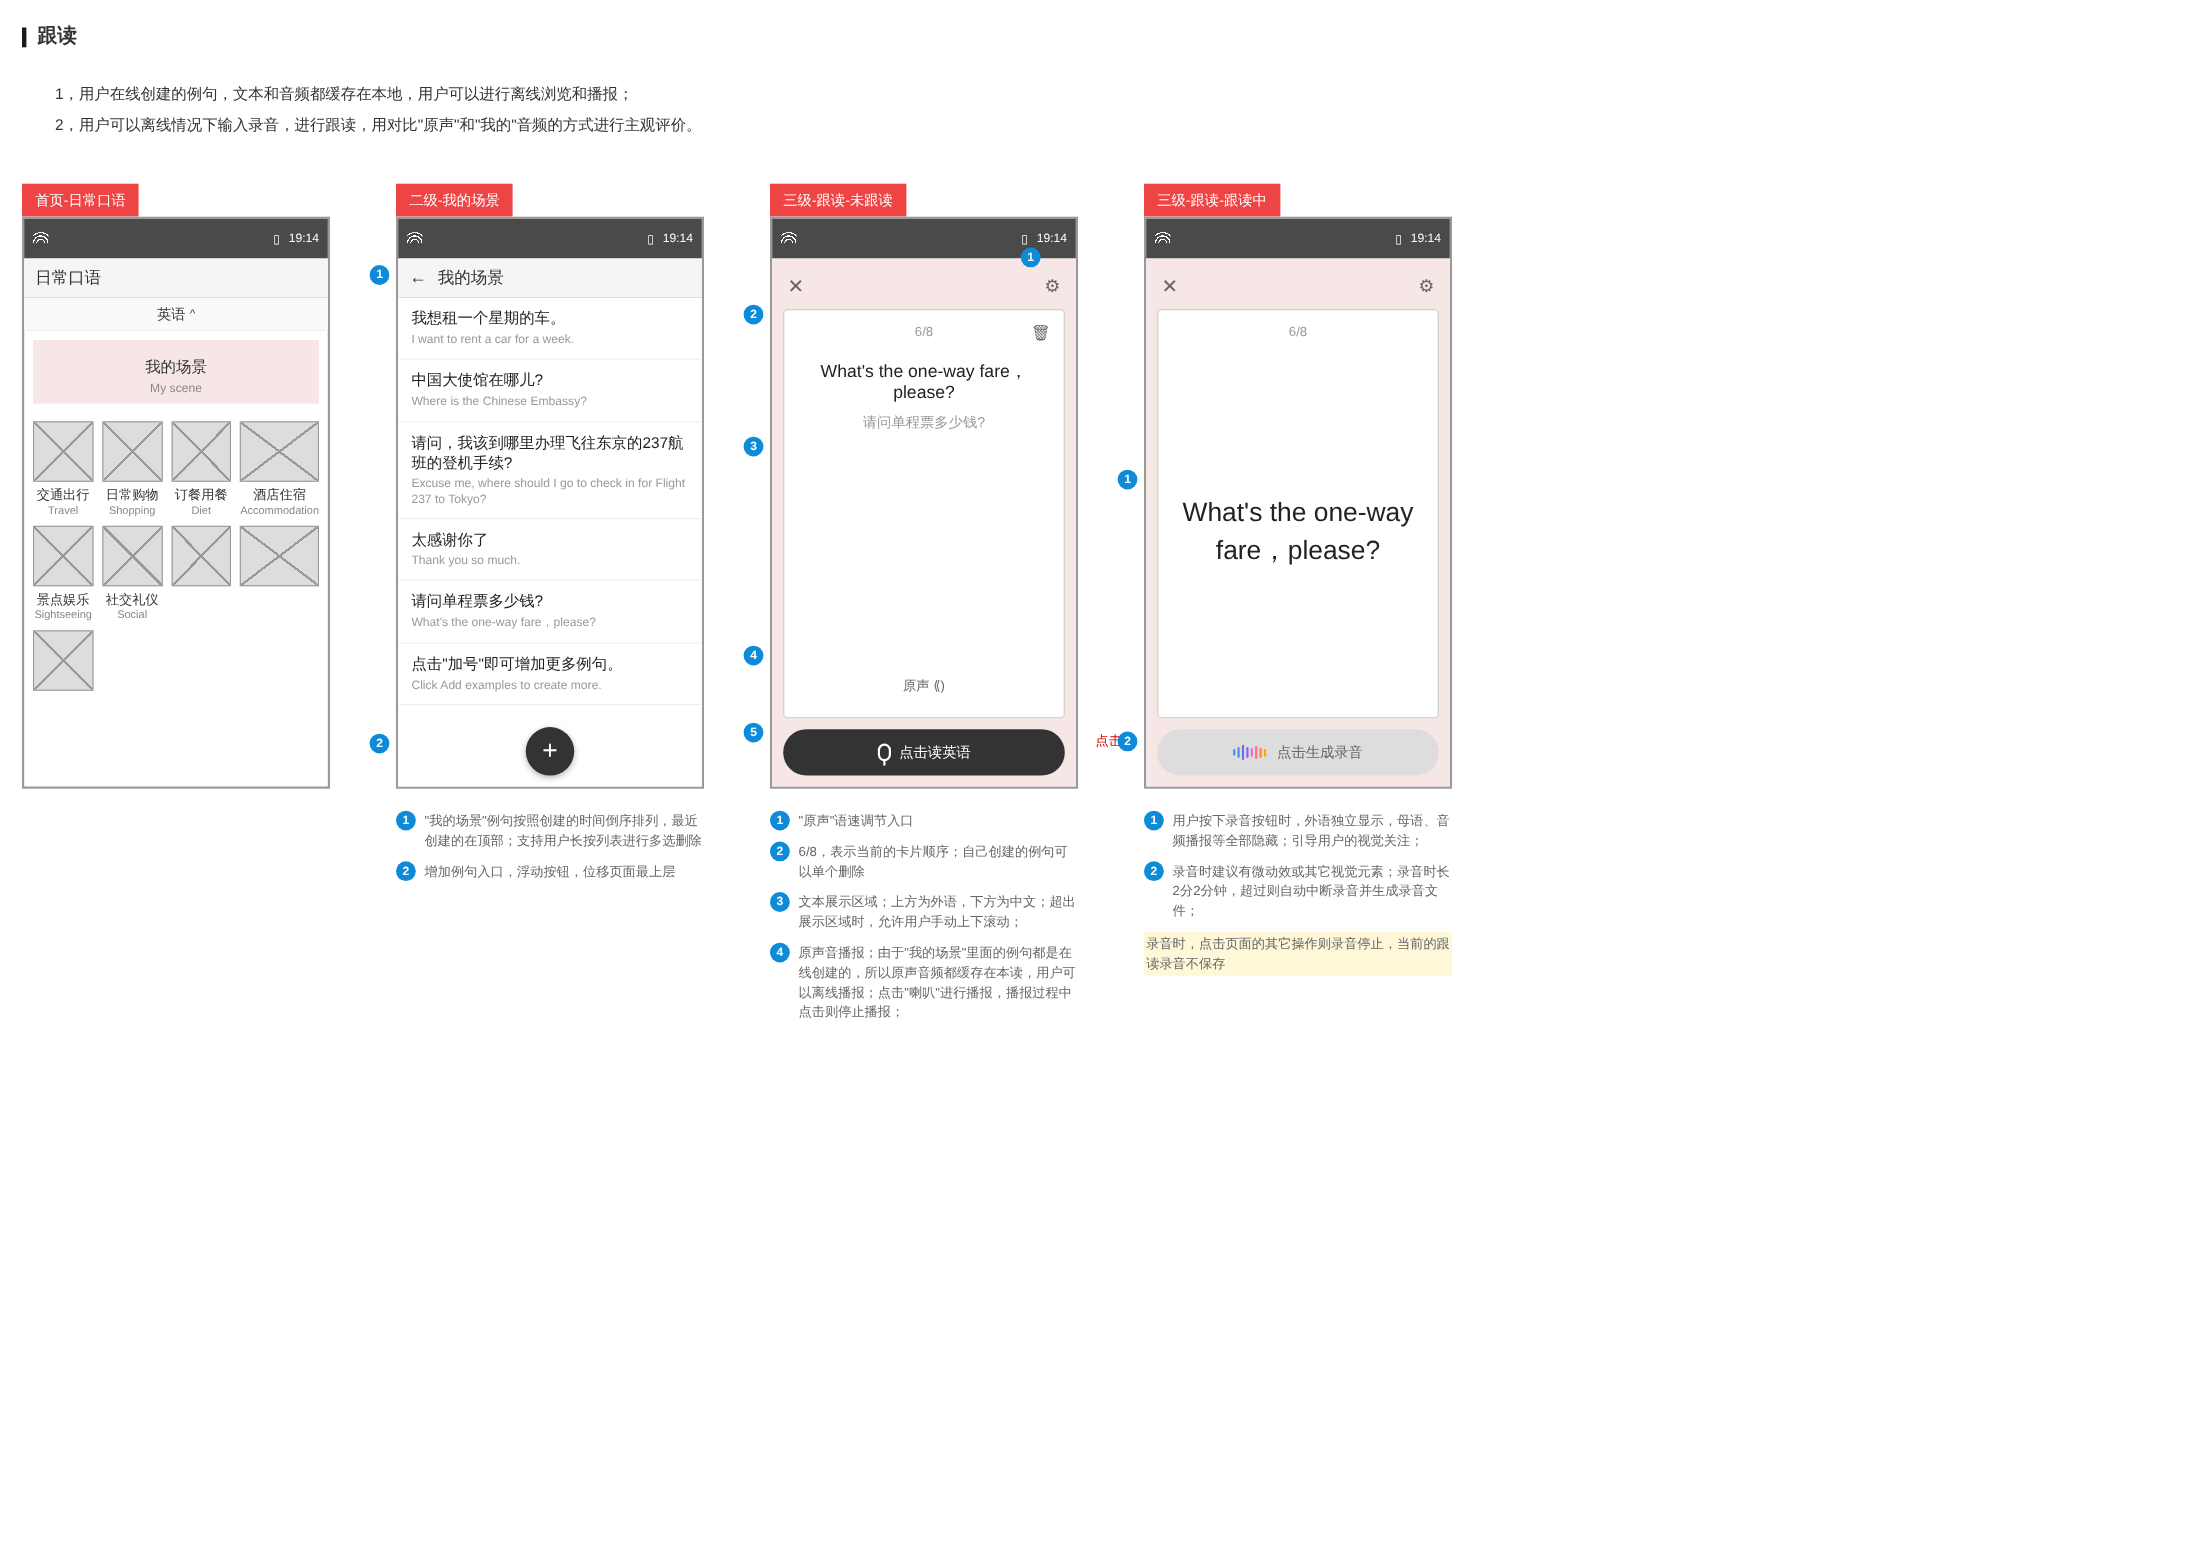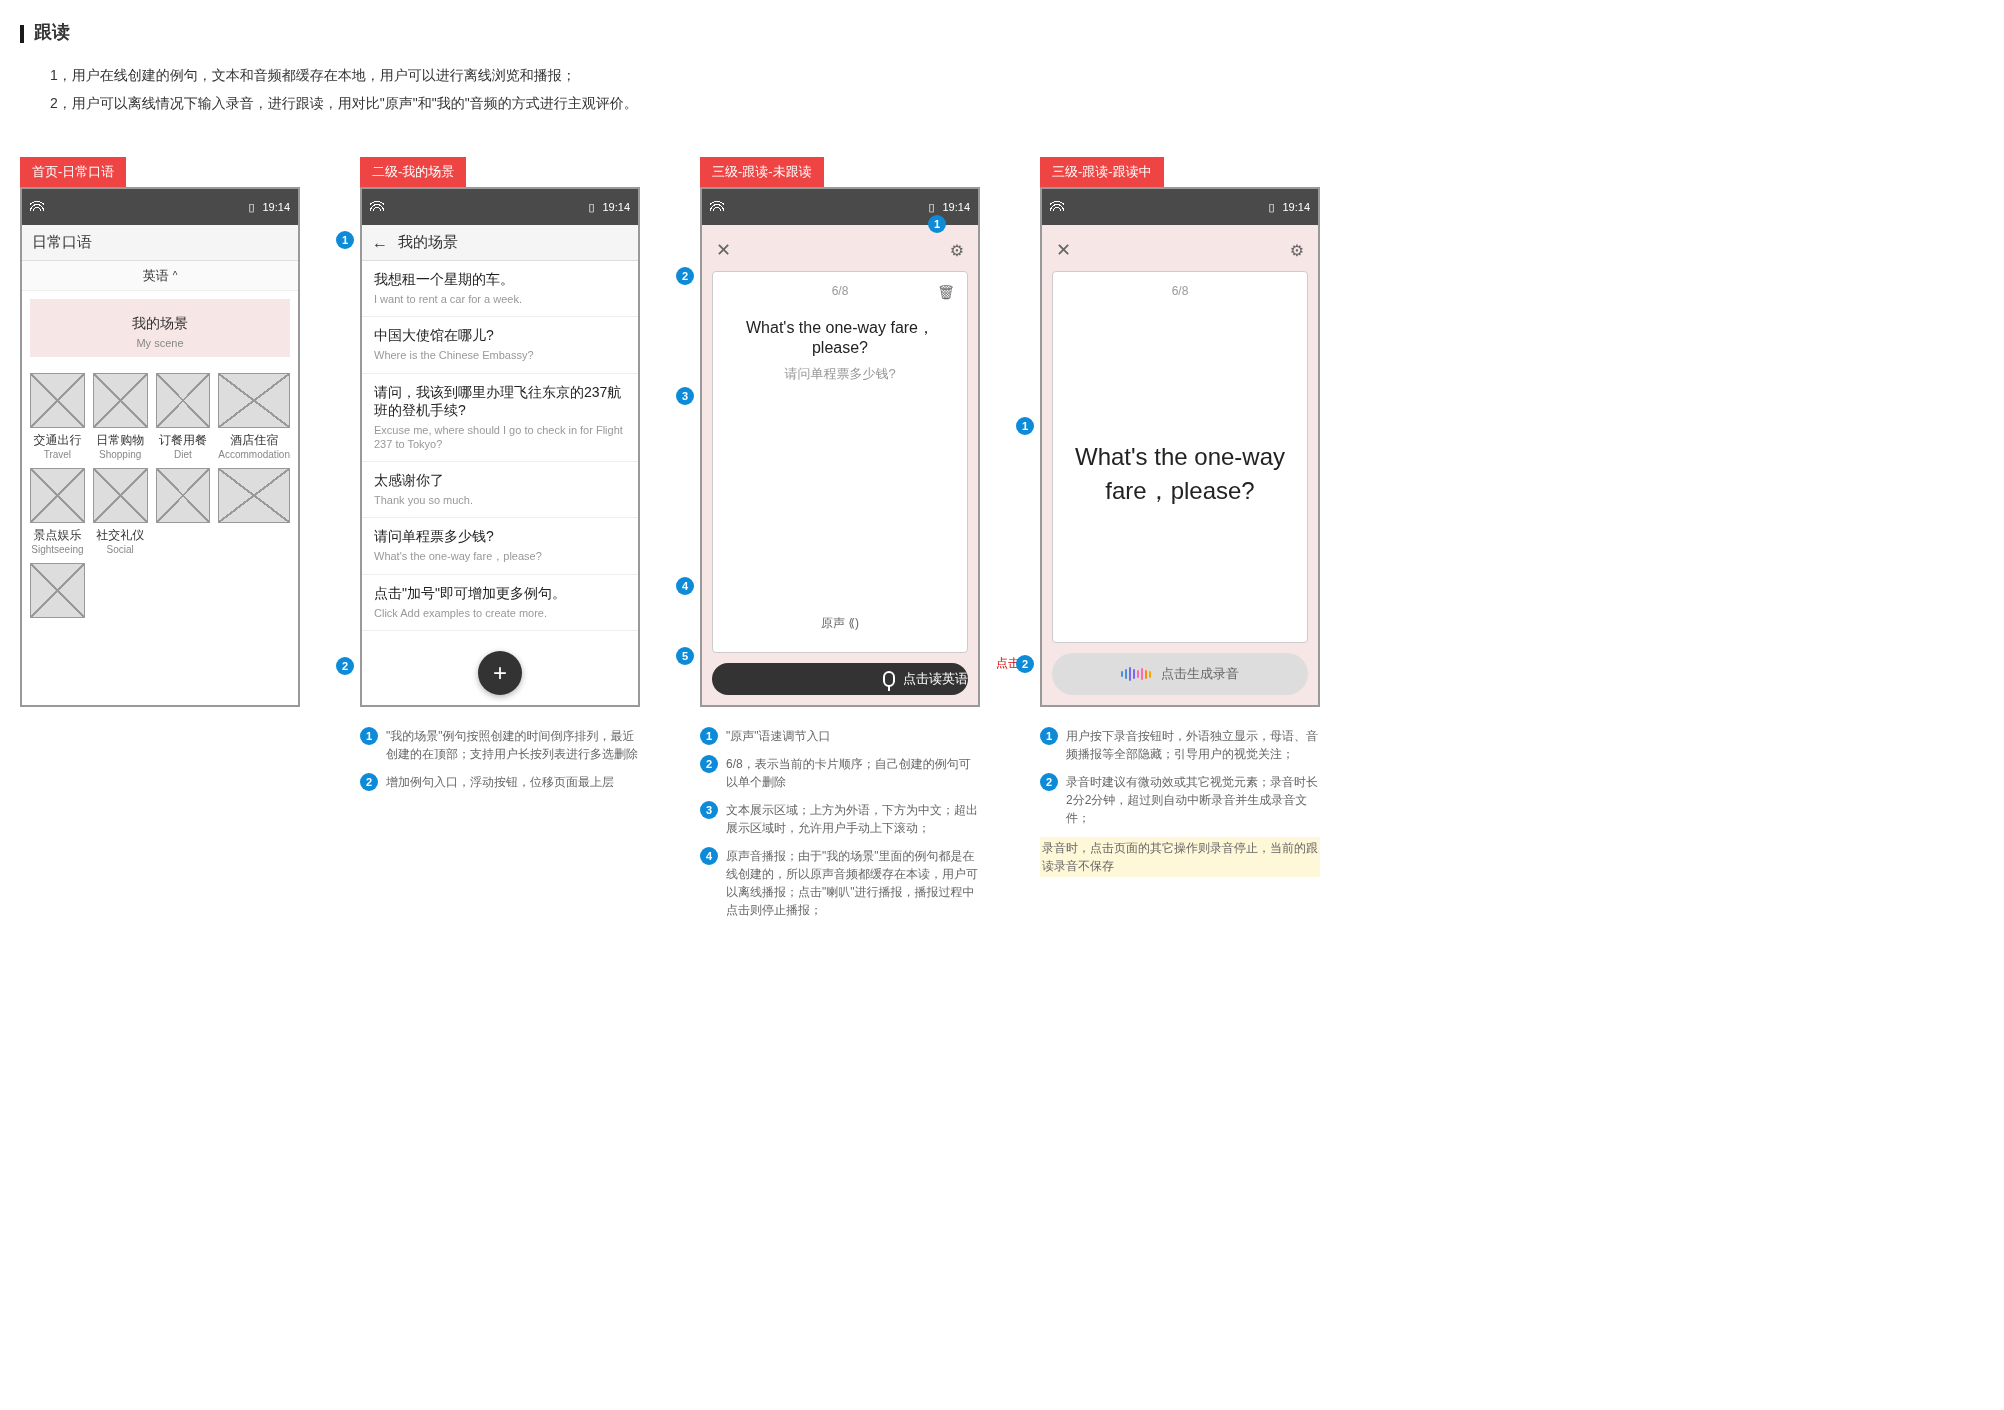--- a/index.html
+++ b/index.html
@@ -1,17 +1,17 @@
 <!DOCTYPE html>
 <html><head>
 <meta charset="utf-8">
 <style>
 *{box-sizing:border-box;margin:0;padding:0;font-family:-apple-system,"Helvetica Neue",Arial,sans-serif}
 body{background:#fff;padding:20px;font-size:14px;color:#333}
-.section-head{display:flex;align-items:flex-end;margin-bottom:17px}
+.section-head{display:flex;align-items:flex-end;margin-bottom:27px}
 .section-head .bar{width:4px;height:18px;background:#1a1a1a;margin-right:10px;position:relative;top:-1px}
 .section-head h1{font-size:18px;font-weight:600}
 .notes{margin-left:30px;margin-bottom:30px;line-height:2}
 .notes p{font-size:14px;color:#333}
 .flow{display:flex;gap:60px;align-items:flex-start;flex-wrap:nowrap;margin-top:40px}
 .panel{width:280px;flex:0 0 280px;position:relative}
 .panel-label{display:inline-block;background:#ef4444;color:#fff;padding:6px 12px;font-size:13px;font-weight:500;margin-bottom:0}
 .phone{border:2px solid #999;background:#fff;width:100%;height:520px;display:flex;flex-direction:column;position:relative}
 .status-bar{background:#4a4a4a;color:#fff;height:36px;display:flex;align-items:center;justify-content:space-between;padding:0 8px;font-size:11px}
 .status-bar .right{display:flex;align-items:center;gap:8px}
@@ -46,21 +46,21 @@
 .top-row{display:flex;justify-content:space-between;align-items:center;height:30px;margin-bottom:6px}
 .close-x{font-size:18px;color:#666;padding:0 4px}
 .settings-ico{font-size:16px;color:#666;padding:0 4px}
 .card{flex:1;background:#fff;border:1px solid #ccc;border-radius:4px;padding:12px;display:flex;flex-direction:column;position:relative}
 .card-head{display:flex;justify-content:center;align-items:center;position:relative;font-size:12px;color:#999;margin-bottom:20px}
 .del-ico{position:absolute;right:0;top:0;font-size:14px;color:#666}
 .card-main{font-size:16px;text-align:center;color:#222;margin-bottom:8px}
 .card-sub{font-size:13px;text-align:center;color:#999}
 .card-audio{margin-top:auto;text-align:center;font-size:12px;color:#666;padding-bottom:8px}
 .speaker::after{content:" ⟪)"}
-.rec-btn{margin-top:10px;height:32px;border-radius:21px;background:#333;color:#fff;display:flex;align-items:center;justify-content:flex-end;gap:8px;font-size:13px}
+.rec-btn{margin-top:10px;height:42px;border-radius:21px;background:#333;color:#fff;display:flex;align-items:center;justify-content:center;gap:8px;font-size:13px}
 .mic{width:12px;height:16px;border:2px solid #fff;border-radius:6px;position:relative}
 .mic::after{content:"";position:absolute;bottom:-6px;left:50%;width:2px;height:5px;background:#fff;transform:translateX(-50%)}
 .card-big{font-size:24px;text-align:center;color:#222;line-height:1.4;margin:auto 0}
 .gen-btn{margin-top:10px;height:42px;border-radius:21px;background:#ddd;color:#666;display:flex;align-items:center;justify-content:center;gap:10px;font-size:13px}
 .wave{display:flex;gap:2px;align-items:center}
 .wave span{width:2px;border-radius:1px}
 .annotations{margin-top:20px}
 .anno{display:flex;gap:8px;margin-bottom:10px;font-size:12px;line-height:1.5;color:#666}
 .badge{flex:0 0 18px;width:18px;height:18px;border-radius:50%;background:#0d8bd9;color:#fff;display:flex;align-items:center;justify-content:center;font-size:11px;font-weight:600}
 .marker{position:absolute;width:18px;height:18px;border-radius:50%;background:#0d8bd9;color:#fff;display:flex;align-items:center;justify-content:center;font-size:11px;font-weight:600;z-index:10}

